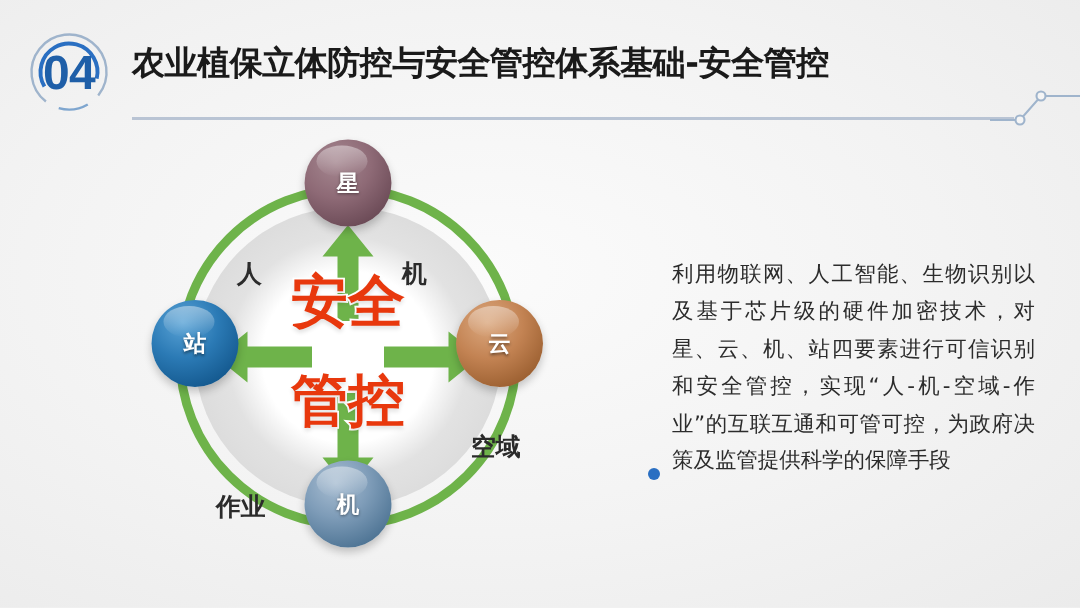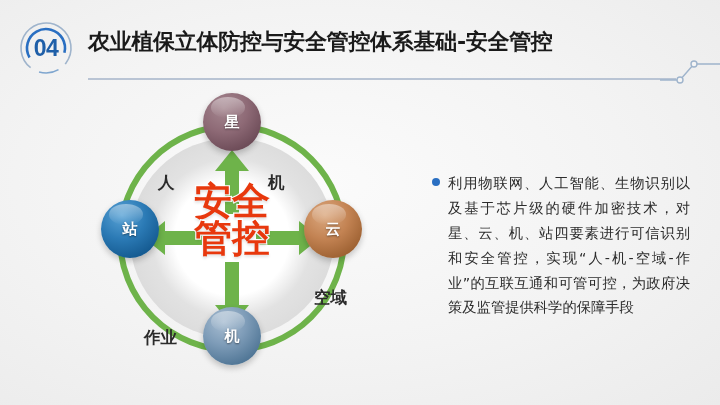--- a/index.html
+++ b/index.html
@@ -39,21 +39,21 @@
   .badge svg { display: block; }
   .badge-num {
     position: absolute;
     left: 0;
     top: 0;
     width: 58px;
     height: 58px;
     display: flex;
     align-items: center;
     justify-content: center;
-    font-size: 23px;
+    font-size: 32px;
     font-weight: bold;
     color: #1f5fa8;
     letter-spacing: -0.5px;
     font-family: "Liberation Sans", sans-serif;
   }
   .title {
     position: absolute;
     left: 88px;
     top: 27px;
     font-size: 22px;
@@ -153,21 +153,21 @@
     font-size: 38px;
     font-weight: bold;
     line-height: 0.98;
     color: #e8380d;
     font-family: "DejaVu Sans", "Liberation Sans", sans-serif;
     letter-spacing: 0px;
     -webkit-text-stroke: 2.4px #ffffff;
     paint-order: stroke fill;
     text-shadow: 0 2px 3px rgba(0,0,0,0.12);
   }
-  .center-text .l2 { display: block; }
+  .center-text .l2 { display: block; margin-top: 29px; }
 
   .corner {
     position: absolute;
     font-size: 16.5px;
     font-weight: bold;
     color: #2b2b2b;
     font-family: "DejaVu Sans", "Liberation Sans", sans-serif;
     white-space: nowrap;
   }
   .c-tl { left: 76px;  top: 84px; }
@@ -175,21 +175,21 @@
   .c-bl { left: 62px;  top: 191px; margin-top: 48px; }
   .c-br { left: 184px; top: 199px; margin-left: 48px; }
 
   
   .bodyblock {
     position: absolute;
     left: 432px;
     top: 171px;
     width: 258px;
   }
-  .bullet-row { display: flex; align-items: flex-start; }
+  .bullet-row { display: flex; align-items: flex-end; }
   .bullet-dot {
     flex: 0 0 auto;
     width: 8px;
     height: 8px;
     border-radius: 50%;
     background: #2a6fc2;
     margin-top: 7px;
     margin-right: 8px;
   }
   .bullet-text {

